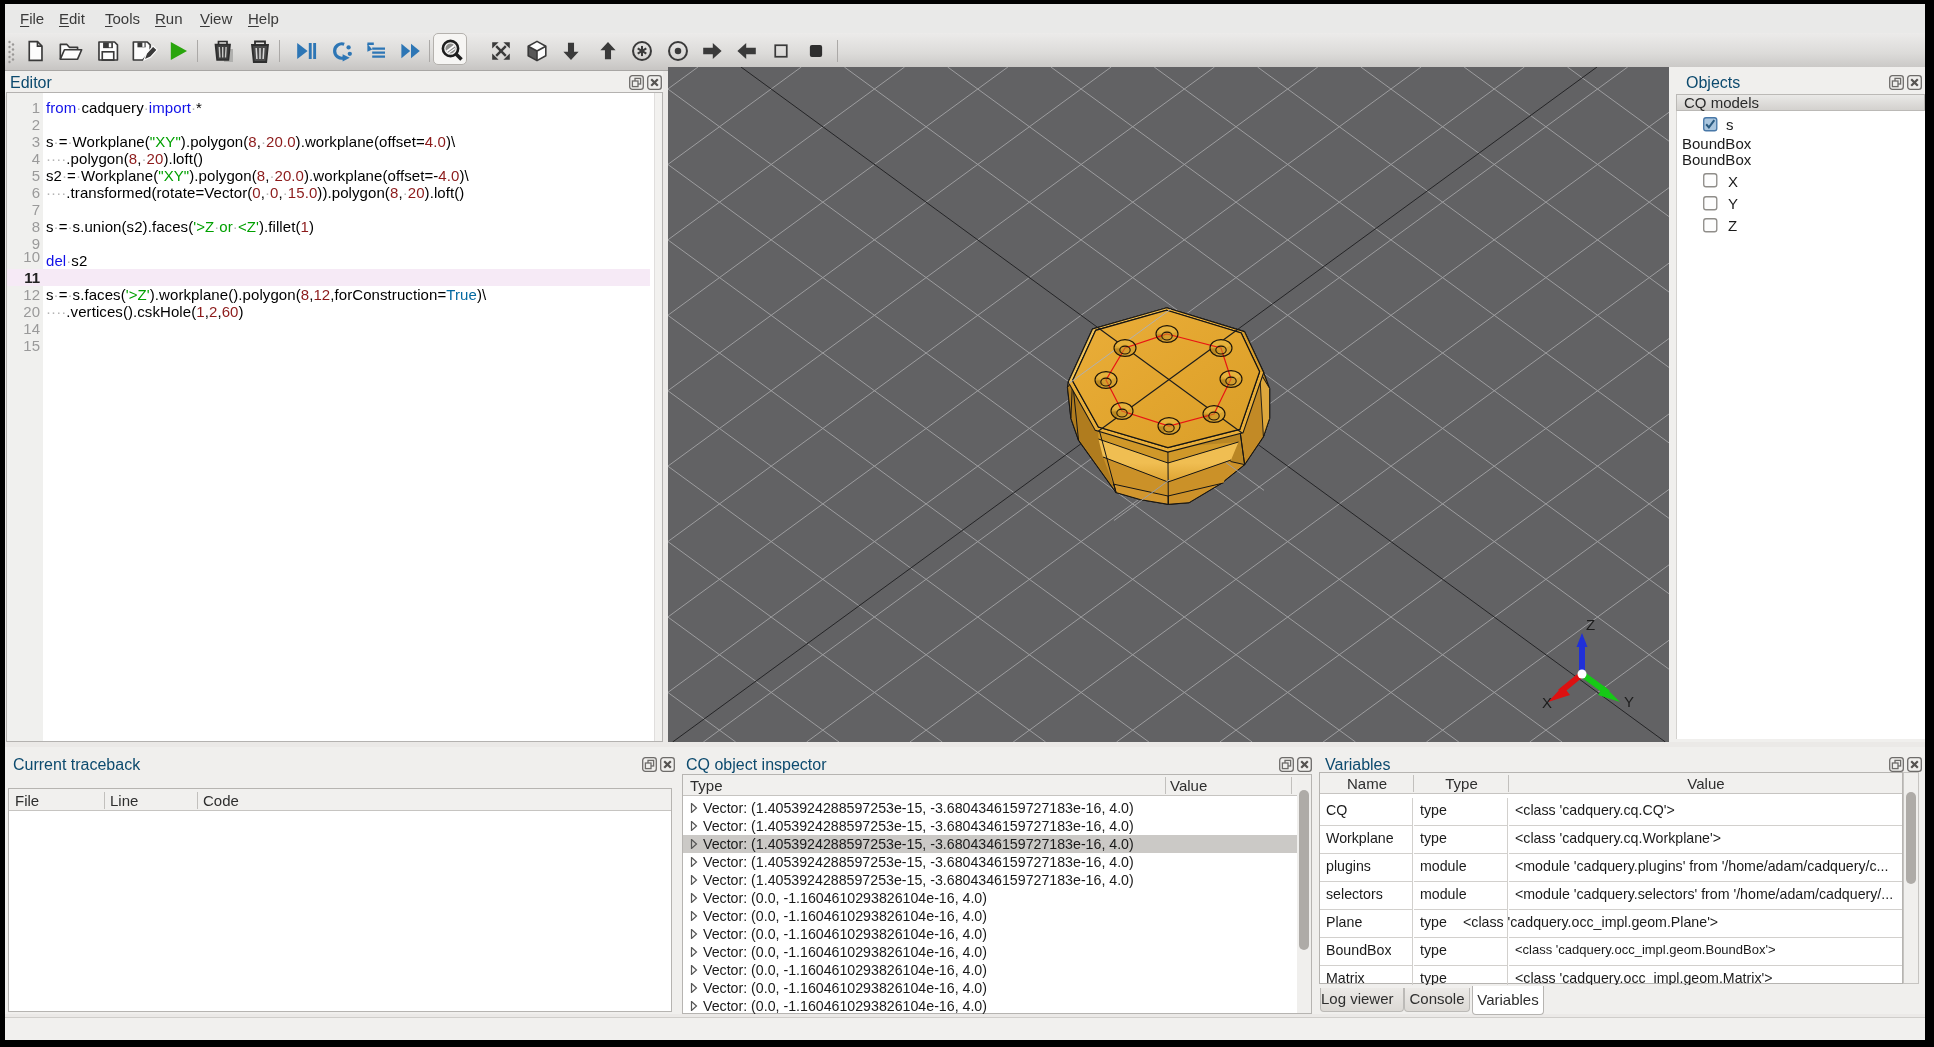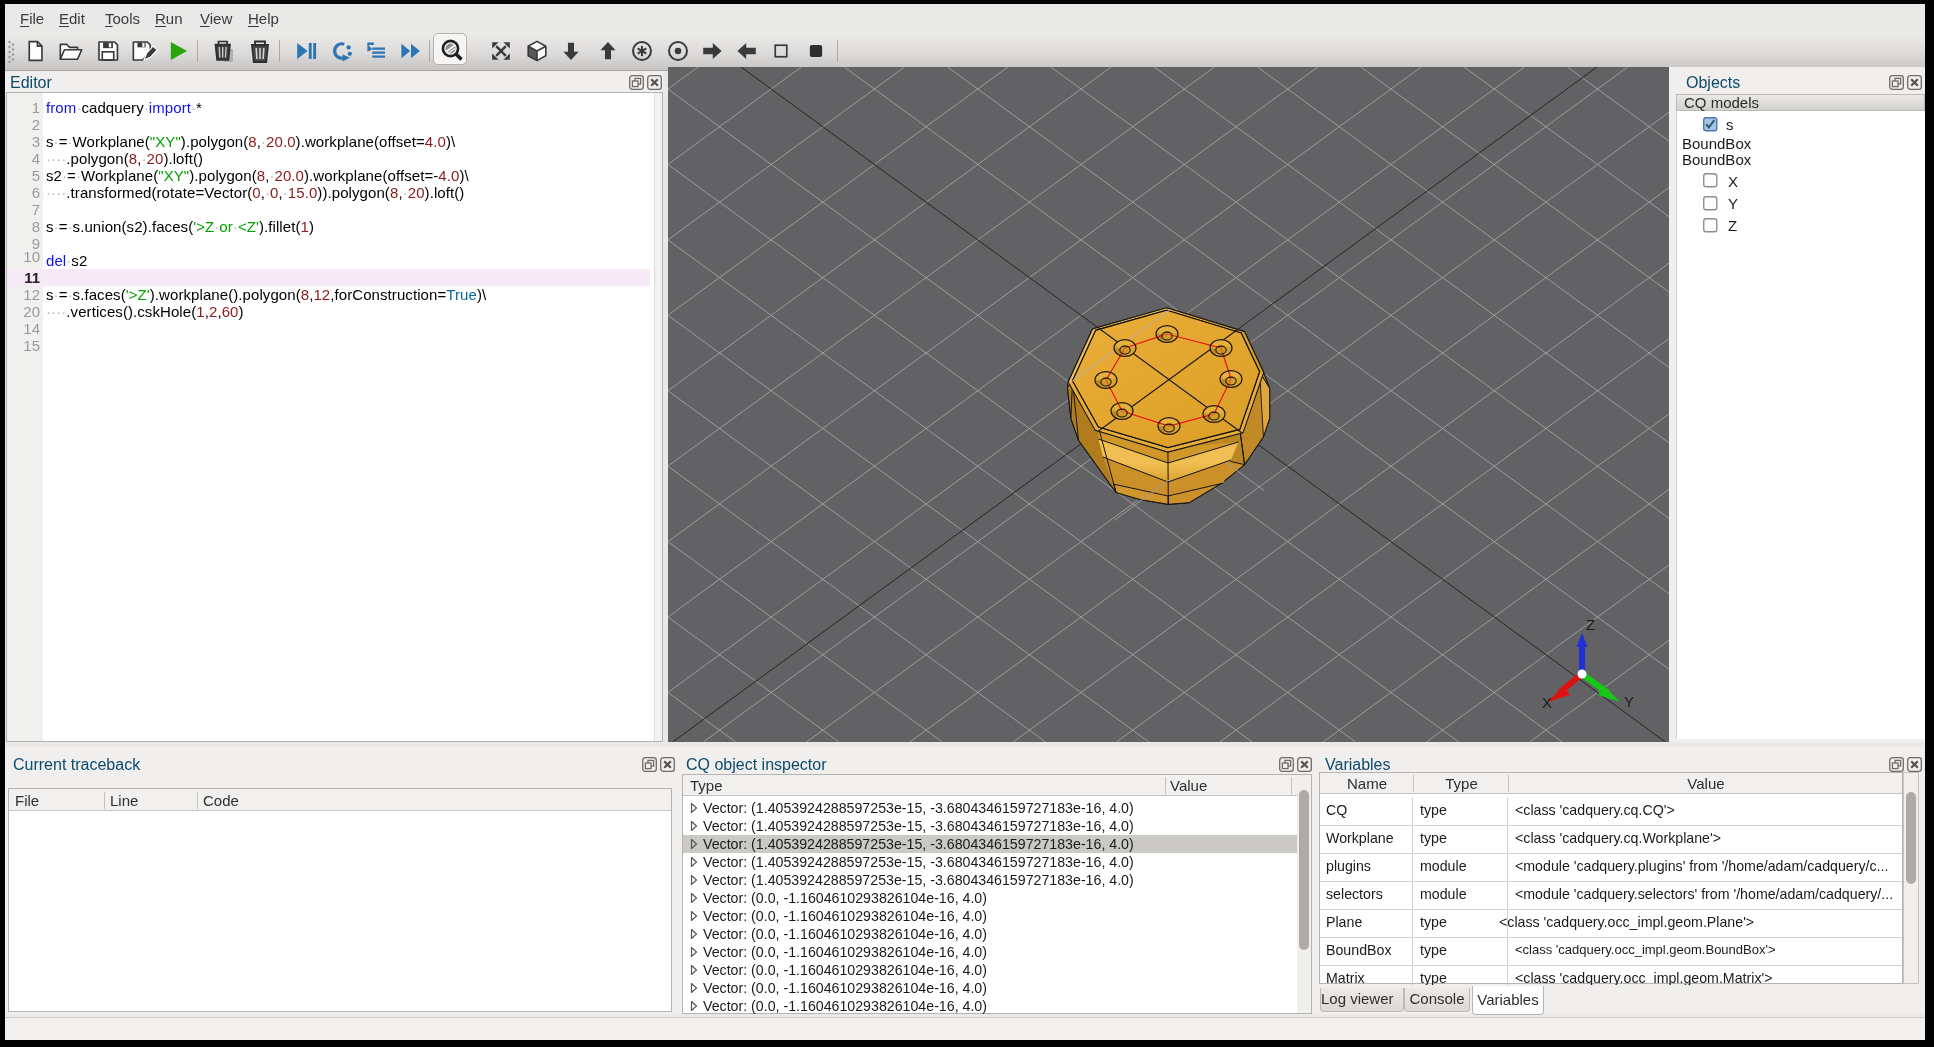--- a/index.html
+++ b/index.html
@@ -561,21 +561,21 @@
     <div style="position:absolute;left:1409px;top:878px;width:94px;height:28px;border-bottom:1px solid #d2d0cd;border-right:1px solid #d2d0cd"></div>
     <div style="position:absolute;left:1504px;top:878px;width:393px;height:28px;border-bottom:1px solid #d2d0cd;"></div>
     <div class="tcell" style="left:1321px;top:882px;font-size:14.2px">selectors</div>
     <div class="tcell" style="left:1415px;top:882px;font-size:14.2px">module</div>
     <div class="tcell" style="left:1510px;top:882px;width:385px;font-size:14.2px">&lt;module 'cadquery.selectors' from '/home/adam/cadquery/...</div>
     <div style="position:absolute;left:1315px;top:906px;width:93px;height:28px;border-bottom:1px solid #d2d0cd;border-right:1px solid #d2d0cd"></div>
     <div style="position:absolute;left:1409px;top:906px;width:94px;height:28px;border-bottom:1px solid #d2d0cd;border-right:1px solid #d2d0cd"></div>
     <div style="position:absolute;left:1504px;top:906px;width:393px;height:28px;border-bottom:1px solid #d2d0cd;"></div>
     <div class="tcell" style="left:1321px;top:910px;font-size:14.2px">Plane</div>
     <div class="tcell" style="left:1415px;top:910px;font-size:14.2px">type</div>
-    <div class="tcell" style="left:1494px;top:910px;width:385px;font-size:14.2px">&lt;class 'cadquery.occ_impl.geom.Plane'&gt;</div>
+    <div class="tcell" style="left:1458px;top:910px;width:385px;font-size:14.2px">&lt;class 'cadquery.occ_impl.geom.Plane'&gt;</div>
     <div style="position:absolute;left:1315px;top:934px;width:93px;height:28px;border-bottom:1px solid #d2d0cd;border-right:1px solid #d2d0cd"></div>
     <div style="position:absolute;left:1409px;top:934px;width:94px;height:28px;border-bottom:1px solid #d2d0cd;border-right:1px solid #d2d0cd"></div>
     <div style="position:absolute;left:1504px;top:934px;width:393px;height:28px;border-bottom:1px solid #d2d0cd;"></div>
     <div class="tcell" style="left:1321px;top:938px;font-size:14.2px">BoundBox</div>
     <div class="tcell" style="left:1415px;top:938px;font-size:14.2px">type</div>
     <div class="tcell" style="left:1510px;top:938px;width:385px;font-size:13px">&lt;class 'cadquery.occ_impl.geom.BoundBox'&gt;</div>
     <div style="position:absolute;left:1315px;top:962px;width:93px;height:28px;border-bottom:1px solid #d2d0cd;border-right:1px solid #d2d0cd"></div>
     <div style="position:absolute;left:1409px;top:962px;width:94px;height:28px;border-bottom:1px solid #d2d0cd;border-right:1px solid #d2d0cd"></div>
     <div style="position:absolute;left:1504px;top:962px;width:393px;height:28px;border-bottom:1px solid #d2d0cd;"></div>
     <div class="tcell" style="left:1321px;top:966px;font-size:14.2px">Matrix</div>

